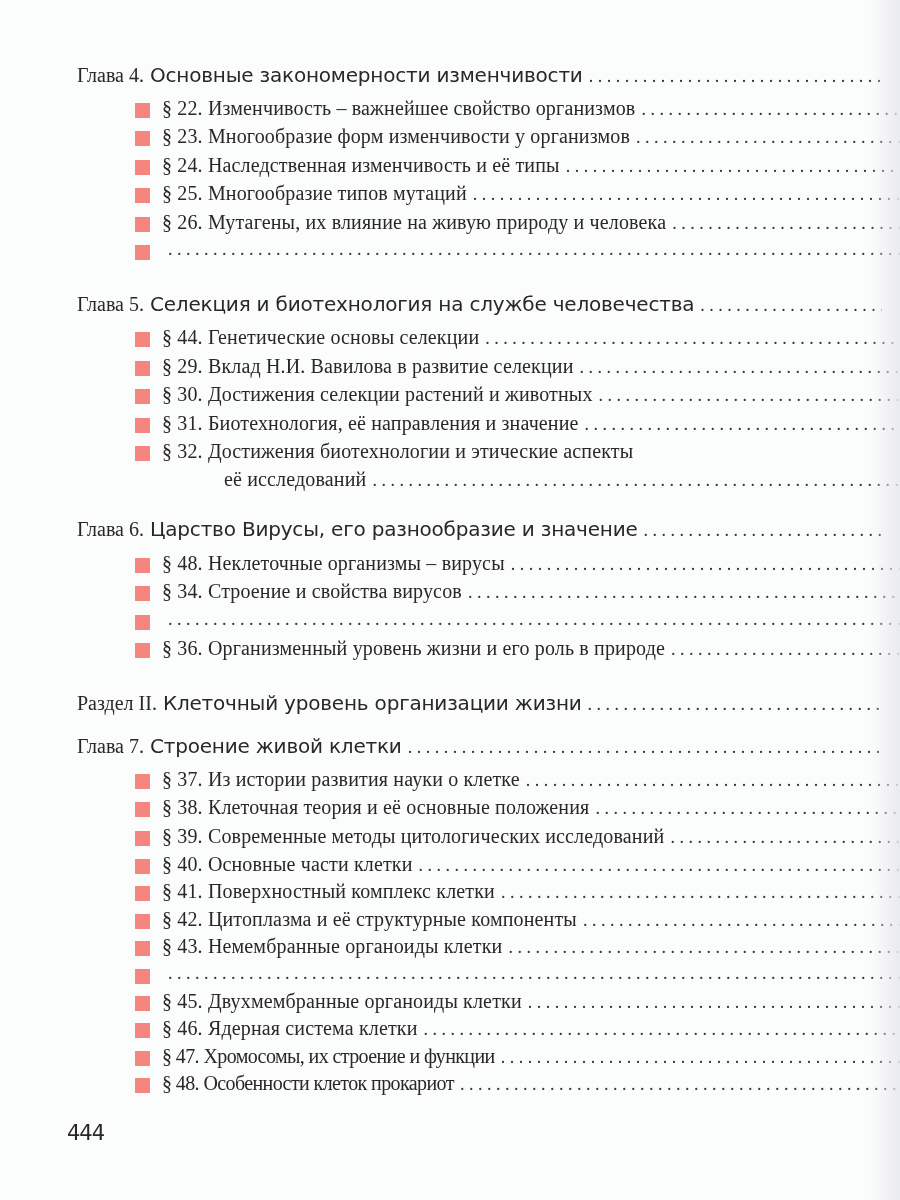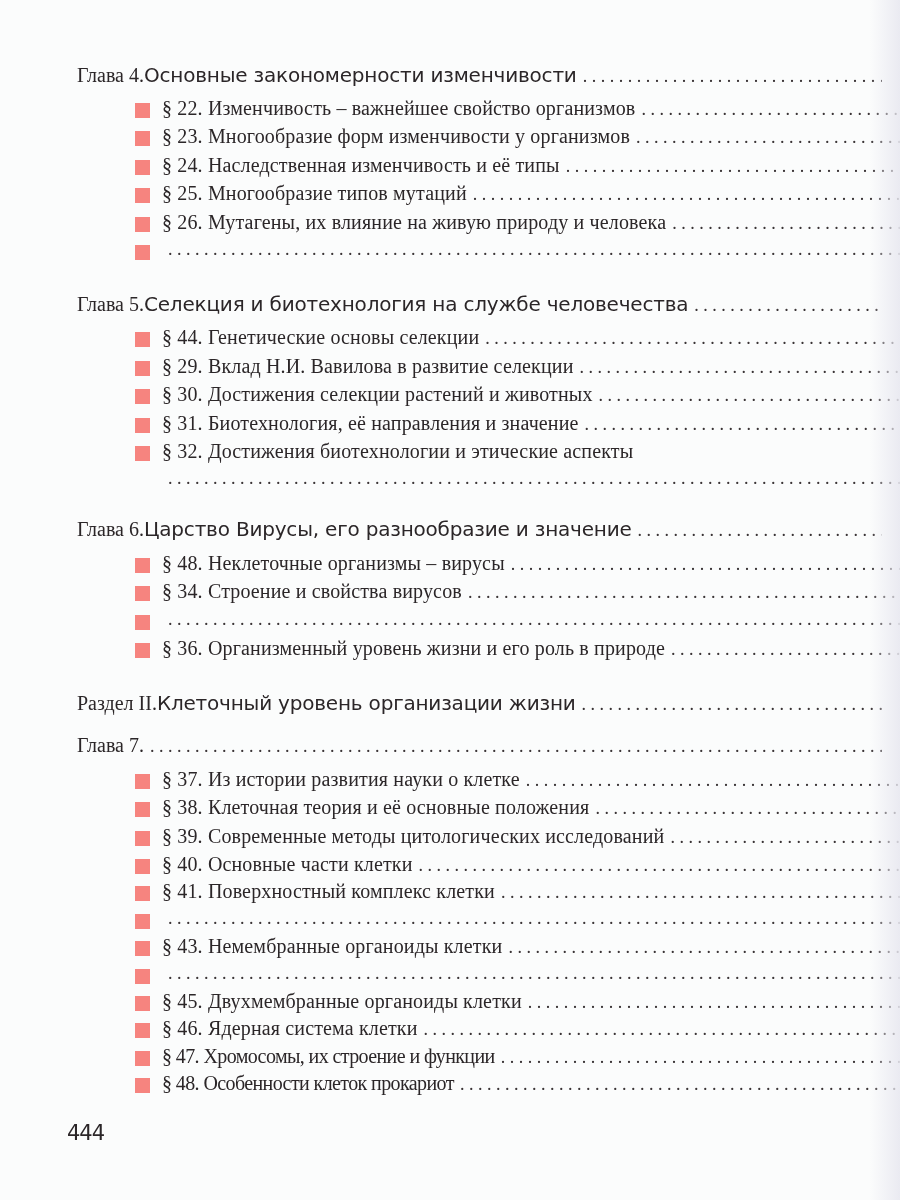--- a/index.html
+++ b/index.html
@@ -31,21 +31,21 @@
   }
   .row .page {
     font-size: 20px; width: 46px; text-align: right; margin-right: 43px;
     font-family: "Liberation Serif", serif;
   }
   .chapter { padding-left: 77px; }
   .chapter .prefix { font-size: 20px; font-family: "Liberation Serif", serif; white-space: nowrap; }
   .chapter .prefix.bold { font-weight: normal; }
   .chapter .title {
     font-size: 20px; font-family: "DejaVu Sans", sans-serif; white-space: nowrap;
-    letter-spacing: -0.2px;
+    margin-left: 6px; letter-spacing: -0.2px;
   }
   .section { padding-left: 135px; }
   .section .bullet {
     width: 15px; height: 15px; background: #f6847f; flex: 0 0 15px;
     align-self: center; margin-right: 12px; margin-top: -2px;
   }
   .section .text {
     font-size: 20px; white-space: nowrap; letter-spacing: 0.15px;
     font-family: "Liberation Serif", serif;
   }
@@ -121,20 +121,21 @@
     <div class="row section" style="top: 412px;">
       <span class="bullet" style="background: rgb(246, 132, 127);"></span>
       <span class="text">§ 31. Биотехнология, её направления и значение</span>
       <span class="leader"></span>
     </div>
     <div class="row section" style="top: 440px;">
       <span class="bullet" style="background: rgb(246, 132, 127);"></span>
       <span class="text">§ 32. Достижения биотехнологии и этические аспекты</span>
     </div>
     <div class="row section cont" style="top: 468px;">
+      <span class="text">её исследований</span>
       <span class="leader"></span>
     </div>
     <div class="row chapter" style="top: 517px;">
       <span class="prefix">Глава 6.</span>
       <span class="title">Царство Вирусы, его разнообразие и значение</span>
       <span class="leader"></span>
       <span class="page">158</span>
     </div>
     <div class="row section" style="top: 552px;">
       <span class="bullet" style="background: rgb(246, 132, 127);"></span>
@@ -156,20 +157,21 @@
       <span class="leader"></span>
     </div>
     <div class="row chapter" style="top: 691px;">
       <span class="prefix bold">Раздел II.</span>
       <span class="title">Клеточный уровень организации жизни</span>
       <span class="leader"></span>
       <span class="page">179</span>
     </div>
     <div class="row chapter" style="top: 734px;">
       <span class="prefix">Глава 7.</span>
+      <span class="title">Строение живой клетки</span>
       <span class="leader"></span>
       <span class="page">179</span>
     </div>
     <div class="row section" style="top: 768px;">
       <span class="bullet" style="background: rgb(246, 132, 127);"></span>
       <span class="text">§ 37. Из истории развития науки о клетке</span>
       <span class="leader"></span>
     </div>
     <div class="row section" style="top: 796px;">
       <span class="bullet" style="background: rgb(246, 132, 127);"></span>
@@ -186,20 +188,21 @@
       <span class="text">§ 40. Основные части клетки</span>
       <span class="leader"></span>
     </div>
     <div class="row section" style="top: 880px;">
       <span class="bullet" style="background: rgb(246, 132, 127);"></span>
       <span class="text">§ 41. Поверхностный комплекс клетки</span>
       <span class="leader"></span>
     </div>
     <div class="row section" style="top: 908px;">
       <span class="bullet" style="background: rgb(246, 132, 127);"></span>
+      <span class="text">§ 42. Цитоплазма и её структурные компоненты</span>
       <span class="leader"></span>
     </div>
     <div class="row section" style="top: 935px;">
       <span class="bullet" style="background: rgb(246, 132, 127);"></span>
       <span class="text">§ 43. Немембранные органоиды клетки</span>
       <span class="leader"></span>
     </div>
     <div class="row section" style="top: 963px;">
       <span class="bullet" style="background: rgb(246, 132, 127);"></span>
       <span class="leader"></span>

